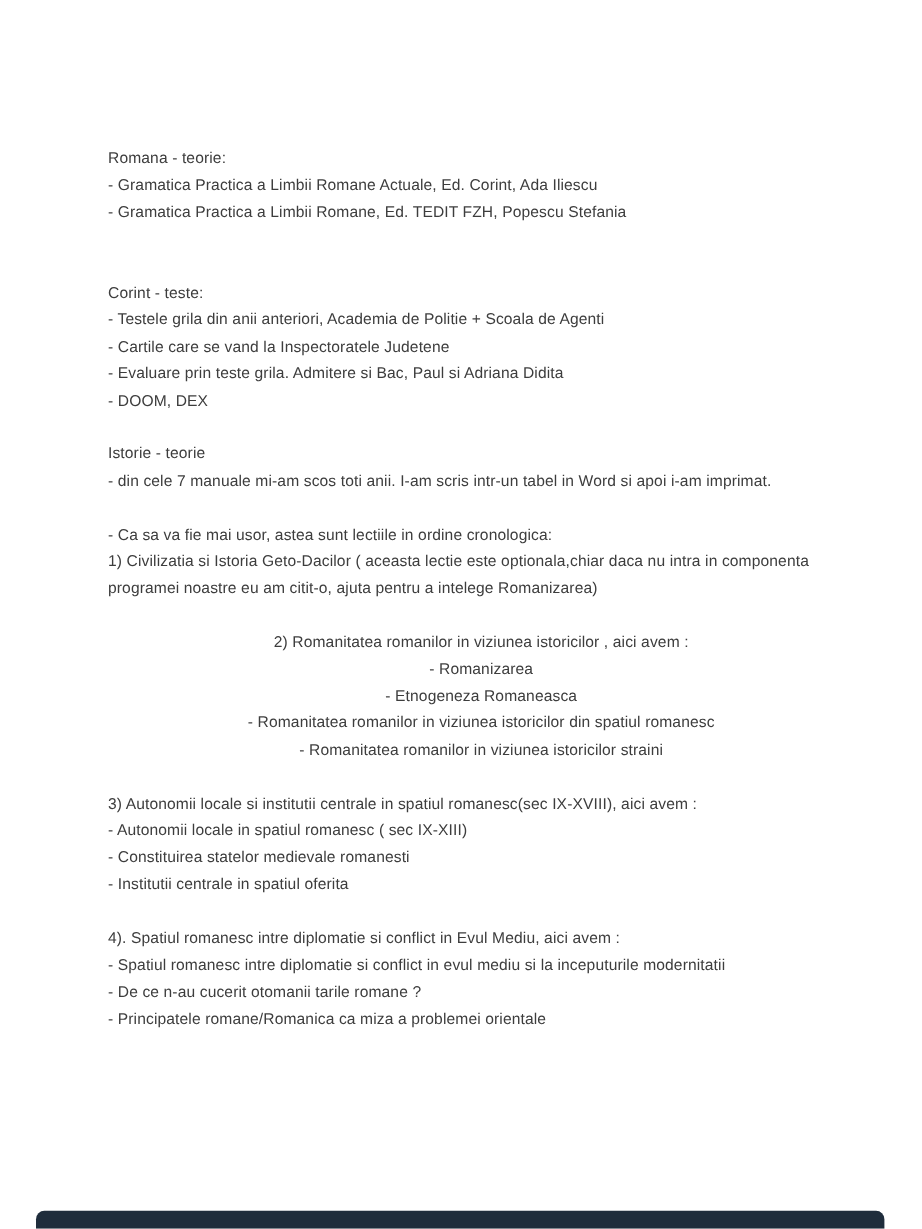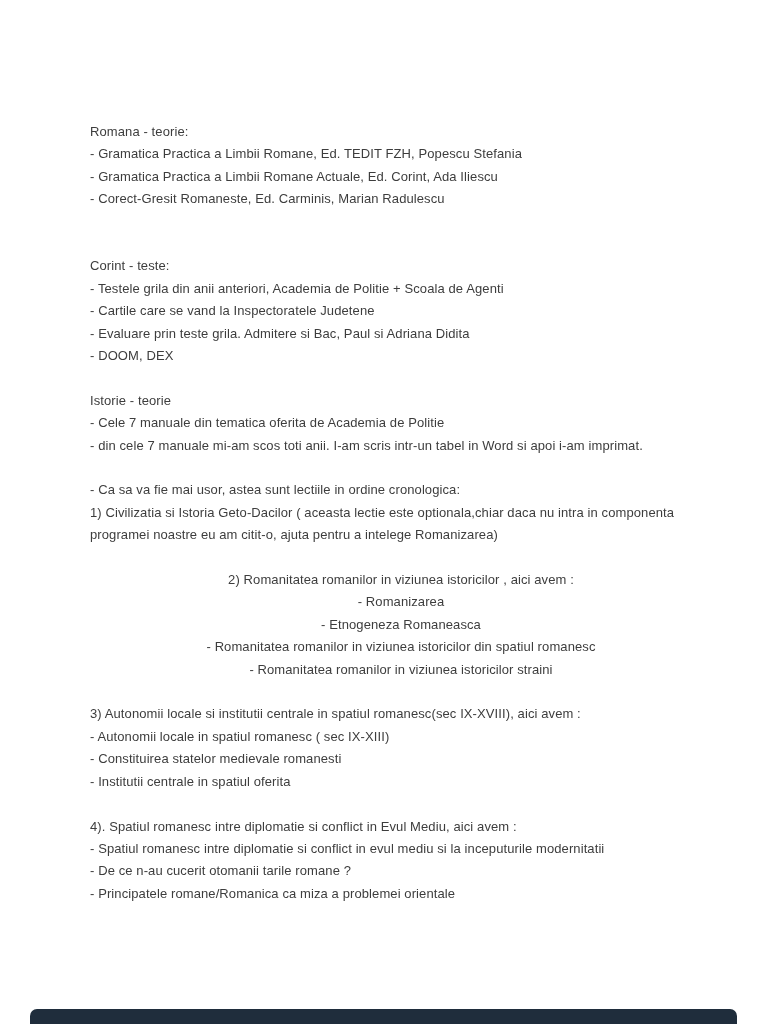--- a/index.html
+++ b/index.html
@@ -47,34 +47,32 @@
     border-radius: 7px 7px 0 0;
   }
 </style>
 </head>
 <body>
 
 <div class="page">
   <div class="doc-text" style="color: rgb(61, 61, 61);">
       <div class="block" style="margin-top: 0px;">
         <div class="line">Romana - teorie:</div>
+        <div class="line">- Gramatica Practica a Limbii Romane Actuale, Ed. Corint, Ada Iliescu</div>
         <div class="line">- Gramatica Practica a Limbii Romane, Ed. TEDIT FZH, Popescu Stefania</div>
-        <div class="line">- Gramatica Practica a Limbii Romane Actuale, Ed. Corint, Ada Iliescu</div>
-        <div class="line">- Corect-Gresit Romaneste, Ed. Carminis, Marian Radulescu</div>
       </div>
       <div class="block" style="margin-top: 44.8px;">
         <div class="line">Corint - teste:</div>
         <div class="line">- Testele grila din anii anteriori, Academia de Politie + Scoala de Agenti</div>
         <div class="line">- Cartile care se vand la Inspectoratele Judetene</div>
         <div class="line">- Evaluare prin teste grila. Admitere si Bac, Paul si Adriana Didita</div>
         <div class="line">- DOOM, DEX</div>
       </div>
       <div class="block" style="margin-top: 22.4px;">
         <div class="line">Istorie - teorie</div>
-        <div class="line">- Cele 7 manuale din tematica oferita de Academia de Politie</div>
         <div class="line">- din cele 7 manuale mi-am scos toti anii. I-am scris intr-un tabel in Word si apoi i-am imprimat.</div>
       </div>
       <div class="block" style="margin-top: 22.4px;">
         <div class="line">- Ca sa va fie mai usor, astea sunt lectiile in ordine cronologica:</div>
         <div class="line">1) Civilizatia si Istoria Geto-Dacilor ( aceasta lectie este optionala,chiar daca nu intra in componenta</div>
         <div class="line">programei noastre eu am citit-o, ajuta pentru a intelege Romanizarea)</div>
       </div>
       <div class="block" style="margin-top: 22.4px; text-align: center;">
         <div class="line">2) Romanitatea romanilor in viziunea istoricilor , aici avem :</div>
         <div class="line">- Romanizarea</div>

